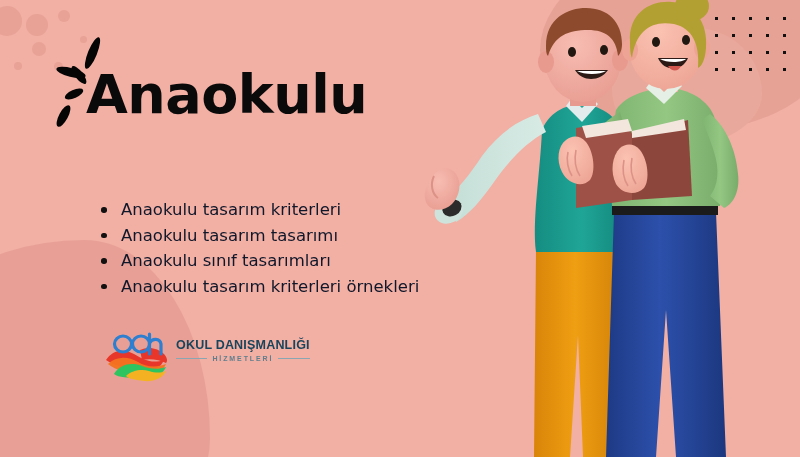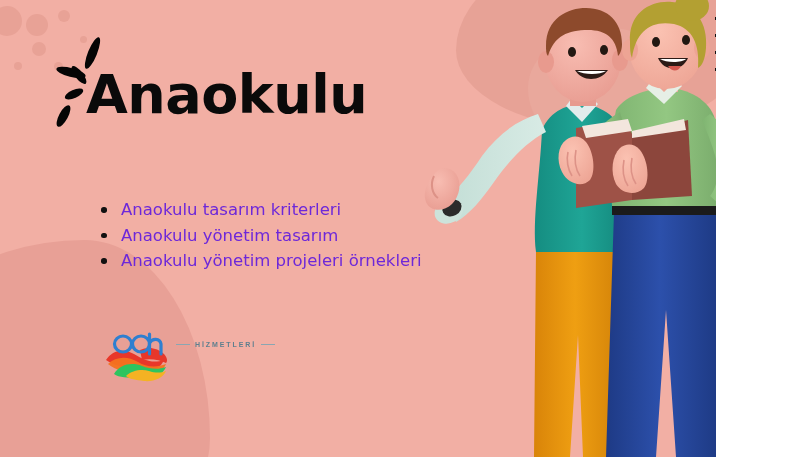--- a/index.html
+++ b/index.html
@@ -3,21 +3,21 @@
 <meta charset="utf-8">
 <style>
   * { box-sizing: border-box; margin: 0; padding: 0; }
   html, body {
     width: 800px; height: 457px;
     font-family: "Liberation Sans", sans-serif;
     overflow: hidden;
   }
   #banner {
     position: relative;
-    width: 716px; height: 457px;
+    width: 800px; height: 457px;
     background: #f2afa4;
     overflow: hidden;
   }
 
   
   .blob-bl {
     position: absolute;
     left: -120px; top: 240px;
     width: 330px; height: 330px;
     background: #e8a096;
@@ -77,21 +77,21 @@
   
   .bullets {
     position: absolute;
     left: 98px; top: 197px;
     width: 400px;
     list-style: none;
   }
   .bullets li {
     position: relative;
     padding-left: 23px;
-    color: #6d28d9;
+    color: #0f172a;
     font-family: "DejaVu Sans", sans-serif;
     font-size: 16.5px;
     line-height: 25.5px;
     white-space: nowrap;
   }
   .bullets li::before {
     content: "";
     position: absolute;
     left: 3px; top: 10px;
     width: 5.5px; height: 5.5px;
@@ -154,41 +154,43 @@
     <div class="sp" style="left:8px;top:56px;width:20px;height:8px;transform:rotate(-24deg);"></div>
     <div class="sp" style="left:3px;top:70px;width:9px;height:24px;transform:rotate(28deg);"></div>
   </div>
 
   <h1 class="headline">
     <span>Anaokulu</span>
   </h1>
 
   <ul class="bullets">
     <li>Anaokulu tasarım kriterleri</li>
-    <li>Anaokulu yönetim tasarım</li>
-    <li>Anaokulu yönetim projeleri örnekleri</li>
+    <li>Anaokulu tasarım tasarımı</li>
+    <li>Anaokulu sınıf tasarımları</li>
+    <li>Anaokulu tasarım kriterleri örnekleri</li>
   </ul>
 
   <div class="logo">
     <svg class="logo-mark" viewBox="0 0 68 52">
 
       <path d="M2 30 C8 20 20 18 30 24 C40 30 48 34 60 30 C56 40 44 44 32 40 C22 37 10 36 2 30 Z" fill="#e8372a"></path>
       <path d="M4 34 C12 26 24 26 34 32 C42 37 52 38 62 34 C58 44 46 48 34 45 C24 42 12 41 4 34 Z" fill="#f4721f" opacity="0.95"></path>
       <path d="M10 44 C16 34 28 32 38 36 C46 39 54 40 62 37 C58 46 46 51 34 49 C24 47 15 48 10 44 Z" fill="#2ec45f"></path>
       <path d="M22 46 C28 40 38 39 45 41 C51 43 57 43 62 41 C59 48 50 52 40 51 C32 50 25 49 22 46 Z" fill="#f4b223"></path>
       <path d="M36 20 C44 16 54 18 60 24 C63 27 64 31 62 33 C56 30 46 28 38 30 Z" fill="#e8372a"></path>
 
       <g fill="none" stroke="#2f7fd0" stroke-width="3.2" stroke-linecap="round">
         <ellipse cx="19" cy="14" rx="8.5" ry="8"></ellipse>
         <ellipse cx="37" cy="14" rx="8.5" ry="8"></ellipse>
         <path d="M45.5 4 L45.5 24"></path>
         <path d="M45.5 13 C48 8 56 8 57 14 L57 24"></path>
       </g>
     </svg>
     <div class="logo-text">
+      <div class="logo-title">OKUL DANIŞMANLIĞI</div>
       <div class="logo-sub">
         <span class="rule"></span>
         <span class="txt">HİZMETLERİ</span>
         <span class="rule"></span>
       </div>
     </div>
   </div>
 
   <svg class="chars" viewBox="0 0 380 457">
     <defs>

